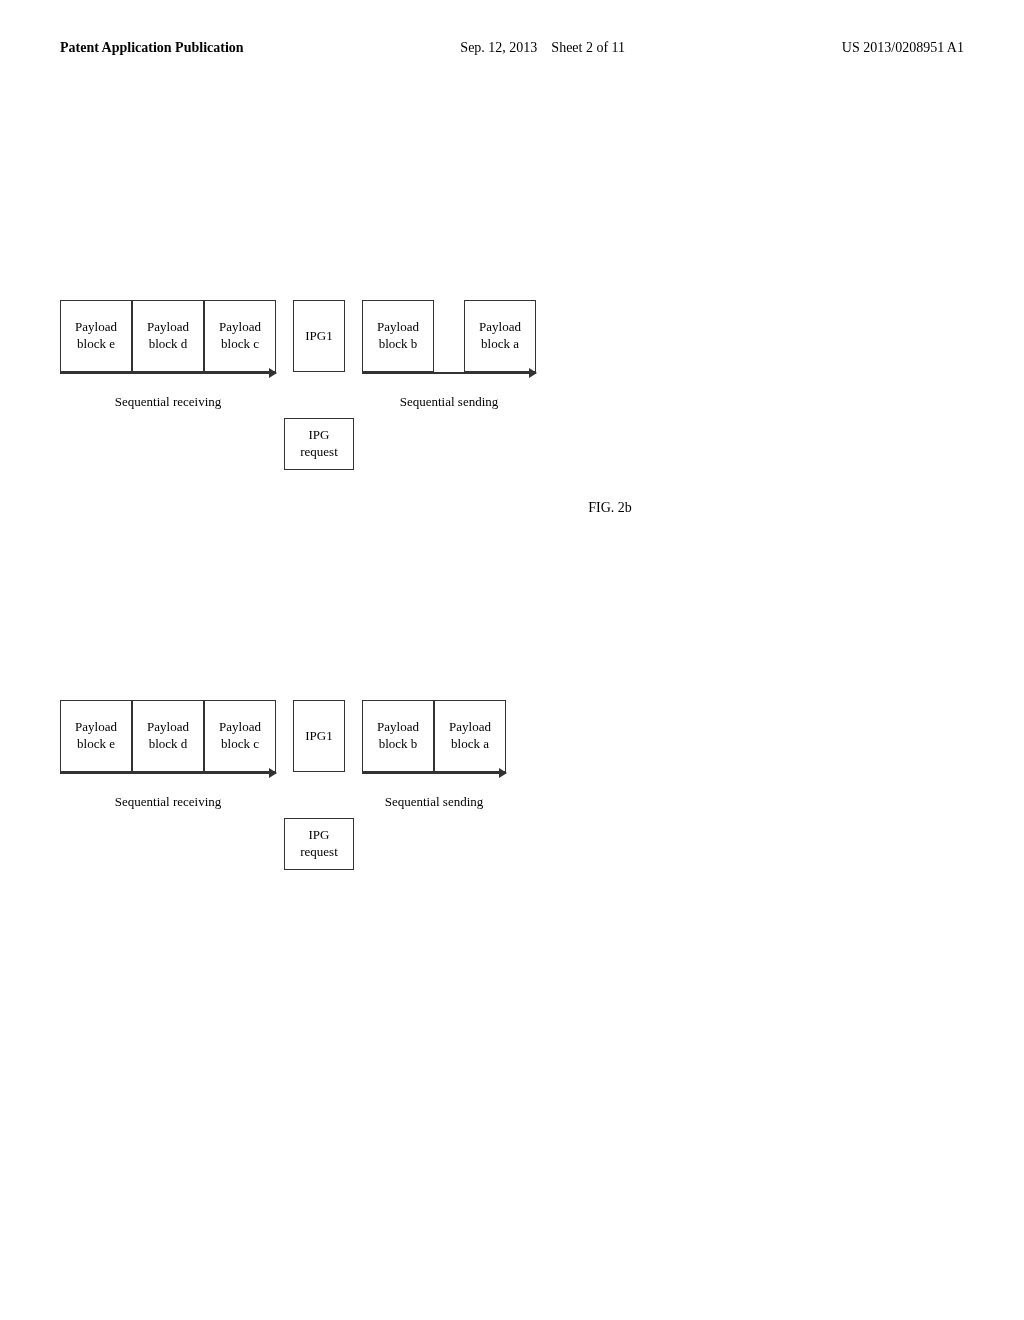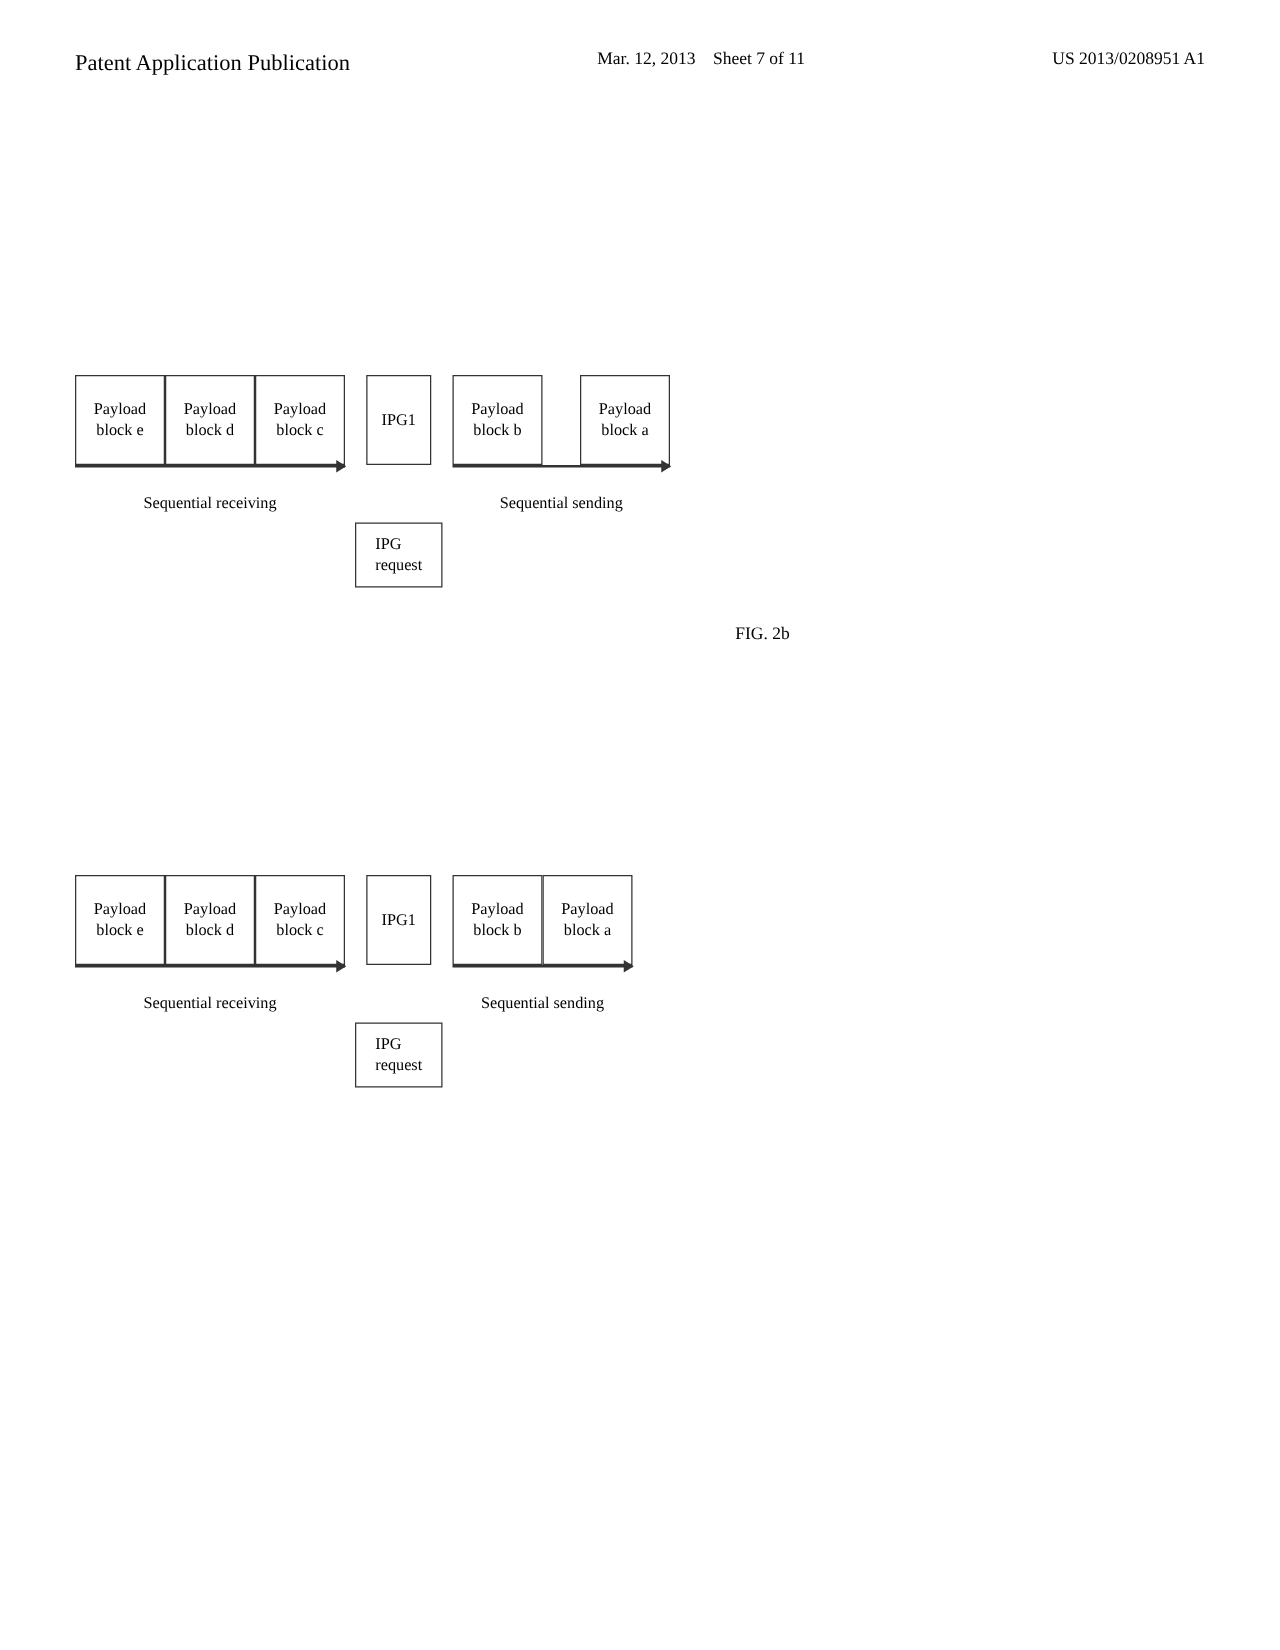--- a/index.html
+++ b/index.html
@@ -52,21 +52,21 @@
       border-top: 5px solid transparent;
       border-bottom: 5px solid transparent;
     }
 
     
     .ipg-box {
       border: 1.5px solid #333;
       display: inline-flex;
       align-items: center;
       justify-content: center;
-      text-align: left;
+      text-align: center;
       font-size: 13px;
       line-height: 1.3;
       background: #fff;
     }
 
     
     .diagram-wrapper {
       position: absolute;
       font-family: Liberation Serif, serif;
     }
@@ -87,24 +87,24 @@
 
     .seq-label {
       font-size: 13px;
       margin-top: 20px;
     }
   </style>
 </head>
 <body>
 
 <div class="page-header">
-  <div style="font-size:18px; font-weight: normal;">Patent Application Publication</div>
+  <div style="font-size:14px; font-weight: bold;">Patent Application Publication</div>
   <div style="font-size:14px; text-align:center;">
-    <span>Mar. 12, 2013</span>&nbsp;&nbsp;&nbsp;
-    <span>Sheet 7 of 11</span>
+    <span>Sep. 12, 2013</span>&nbsp;&nbsp;&nbsp;
+    <span>Sheet 2 of 11</span>
   </div>
   <div style="font-size:14px;">US 2013/0208951 A1</div>
 </div>
 
 <div id="fig2b" class="diagram-wrapper">
 
   <div style="display:flex; align-items:flex-start; gap: 0;">
 
     <div style="display:flex; flex-direction:column; align-items:center;">
 

